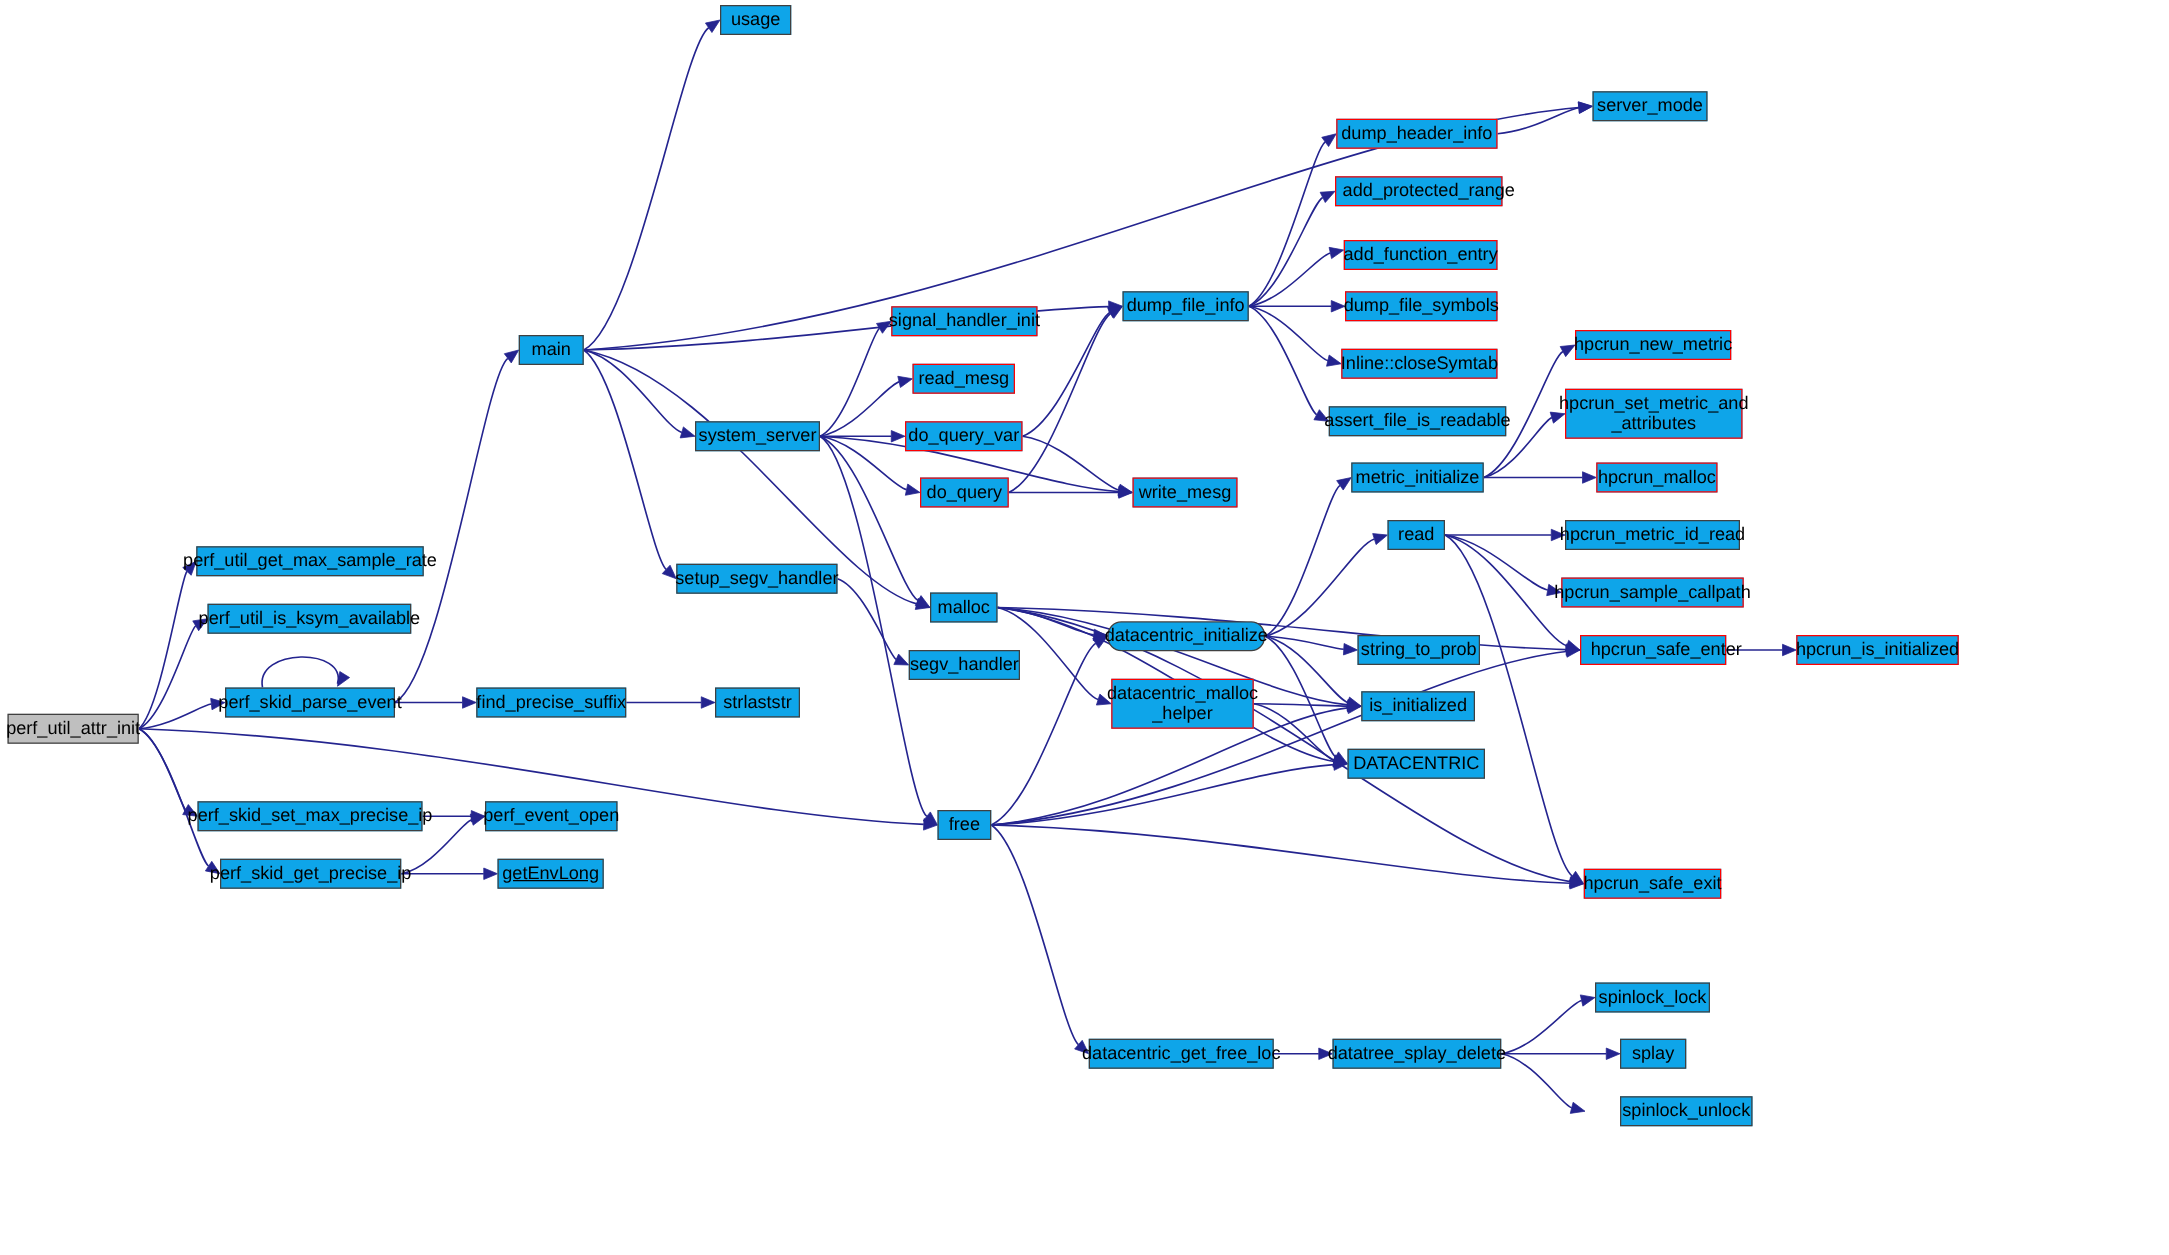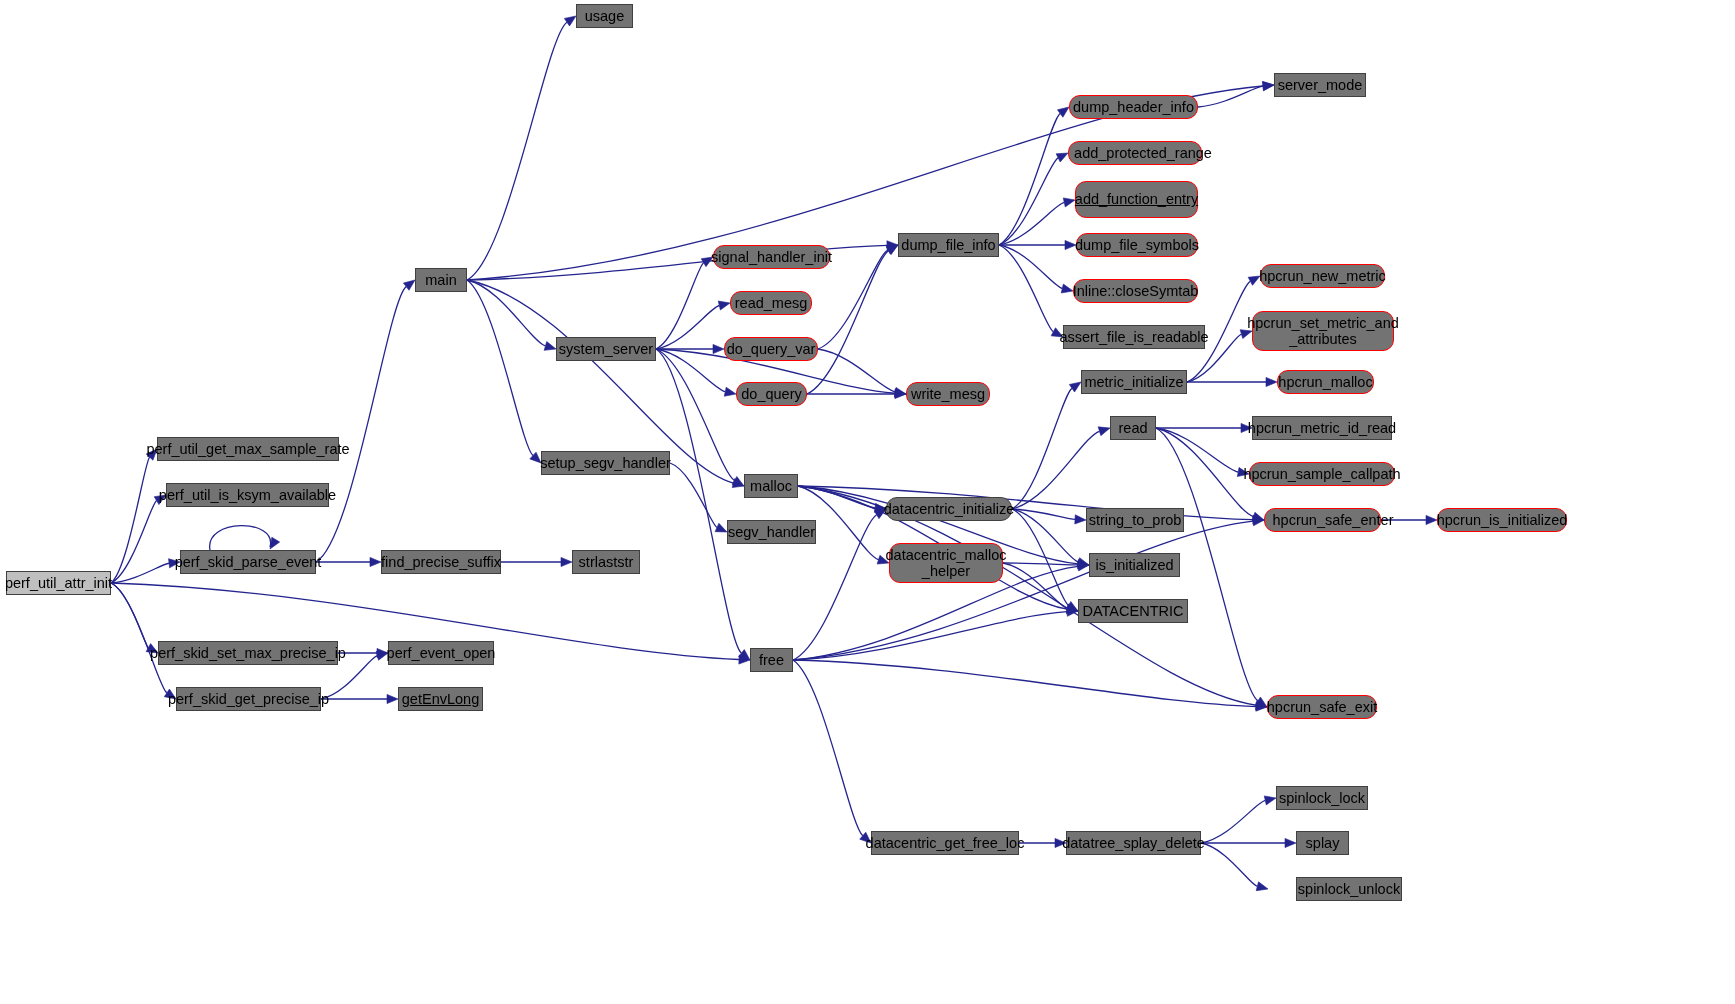--- a/index.html
+++ b/index.html
@@ -18,36 +18,35 @@
   svg#edges {
     position: absolute;
     left: 0;
     top: 0;
     width: 1735px;
     height: 1004px;
   }
   .node {
     position: absolute;
     box-sizing: border-box;
-    background: #737373;
+    background: #0ea5e9;
     border: 1px solid #404040;
     display: flex;
     align-items: center;
     justify-content: center;
     text-align: center;
     font-size: 14.5px;
     color: #000000;
     line-height: 1.12;
     white-space: pre-line;
     padding: 0 4px;
     z-index: 5;
   }
   .node.red {
     border-color: #ff0000;
-    border-radius: 11px;
   }
   .node.current {
     background: #bfbfbf;
     border-color: #404040;
   }
   .edge-path {
     fill: none;
     stroke: #24248f;
     stroke-width: 1.3px;
   }
@@ -220,21 +219,21 @@
       <div class="node red" style="left: 730px; top: 291px; width: 82px; height: 24px;">read_mesg</div>
       <div class="node red" style="left: 724px; top: 337px; width: 94px; height: 24px;">do_query_var</div>
       <div class="node red" style="left: 736px; top: 382px; width: 71px; height: 24px;">do_query</div>
       <div class="node" style="left: 727px; top: 520px; width: 89px; height: 24px;">segv_handler</div>
       <div class="node" style="left: 744px; top: 474px; width: 54px; height: 24px;">malloc</div>
       <div class="node" style="left: 750px; top: 648px; width: 43px; height: 24px;">free</div>
       <div class="node red" style="left: 906px; top: 382px; width: 84px; height: 24px;">write_mesg</div>
       <div class="node" style="left: 898px; top: 233px; width: 101px; height: 24px;">dump_file_info</div>
       <div class="node red" style="left: 1069px; top: 95px; width: 129px; height: 24px;">dump_header_info</div>
       <div class="node red" style="left: 1068px; top: 141px; width: 134px; height: 24px; padding-left: 20px;">add_protected_range</div>
-      <div class="node red" style="left: 1075px; top: 181px; width: 123px; height: 37px; text-decoration: underline;">add_function_entry</div>
+      <div class="node red" style="left: 1075px; top: 192px; width: 123px; height: 24px;">add_function_entry</div>
       <div class="node red" style="left: 1076px; top: 233px; width: 122px; height: 24px;">dump_file_symbols</div>
       <div class="node red" style="left: 1073px; top: 279px; width: 125px; height: 24px;">Inline::closeSymtab</div>
       <div class="node" style="left: 1063px; top: 325px; width: 142px; height: 24px;">assert_file_is_readable</div>
       <div class="node" style="left: 1274px; top: 73px; width: 92px; height: 24px;">server_mode</div>
       <div class="node" style="left: 1081px; top: 370px; width: 106px; height: 24px;">metric_initialize</div>
       <div class="node red" style="left: 1260px; top: 264px; width: 125px; height: 24px;">hpcrun_new_metric</div>
       <div class="node red" style="left: 1252px; top: 311px; width: 142px; height: 40px;">hpcrun_set_metric_and
 _attributes</div>
       <div class="node red" style="left: 1277px; top: 370px; width: 97px; height: 24px;">hpcrun_malloc</div>
       <div class="node" style="left: 1110px; top: 416px; width: 46px; height: 24px;">read</div>

